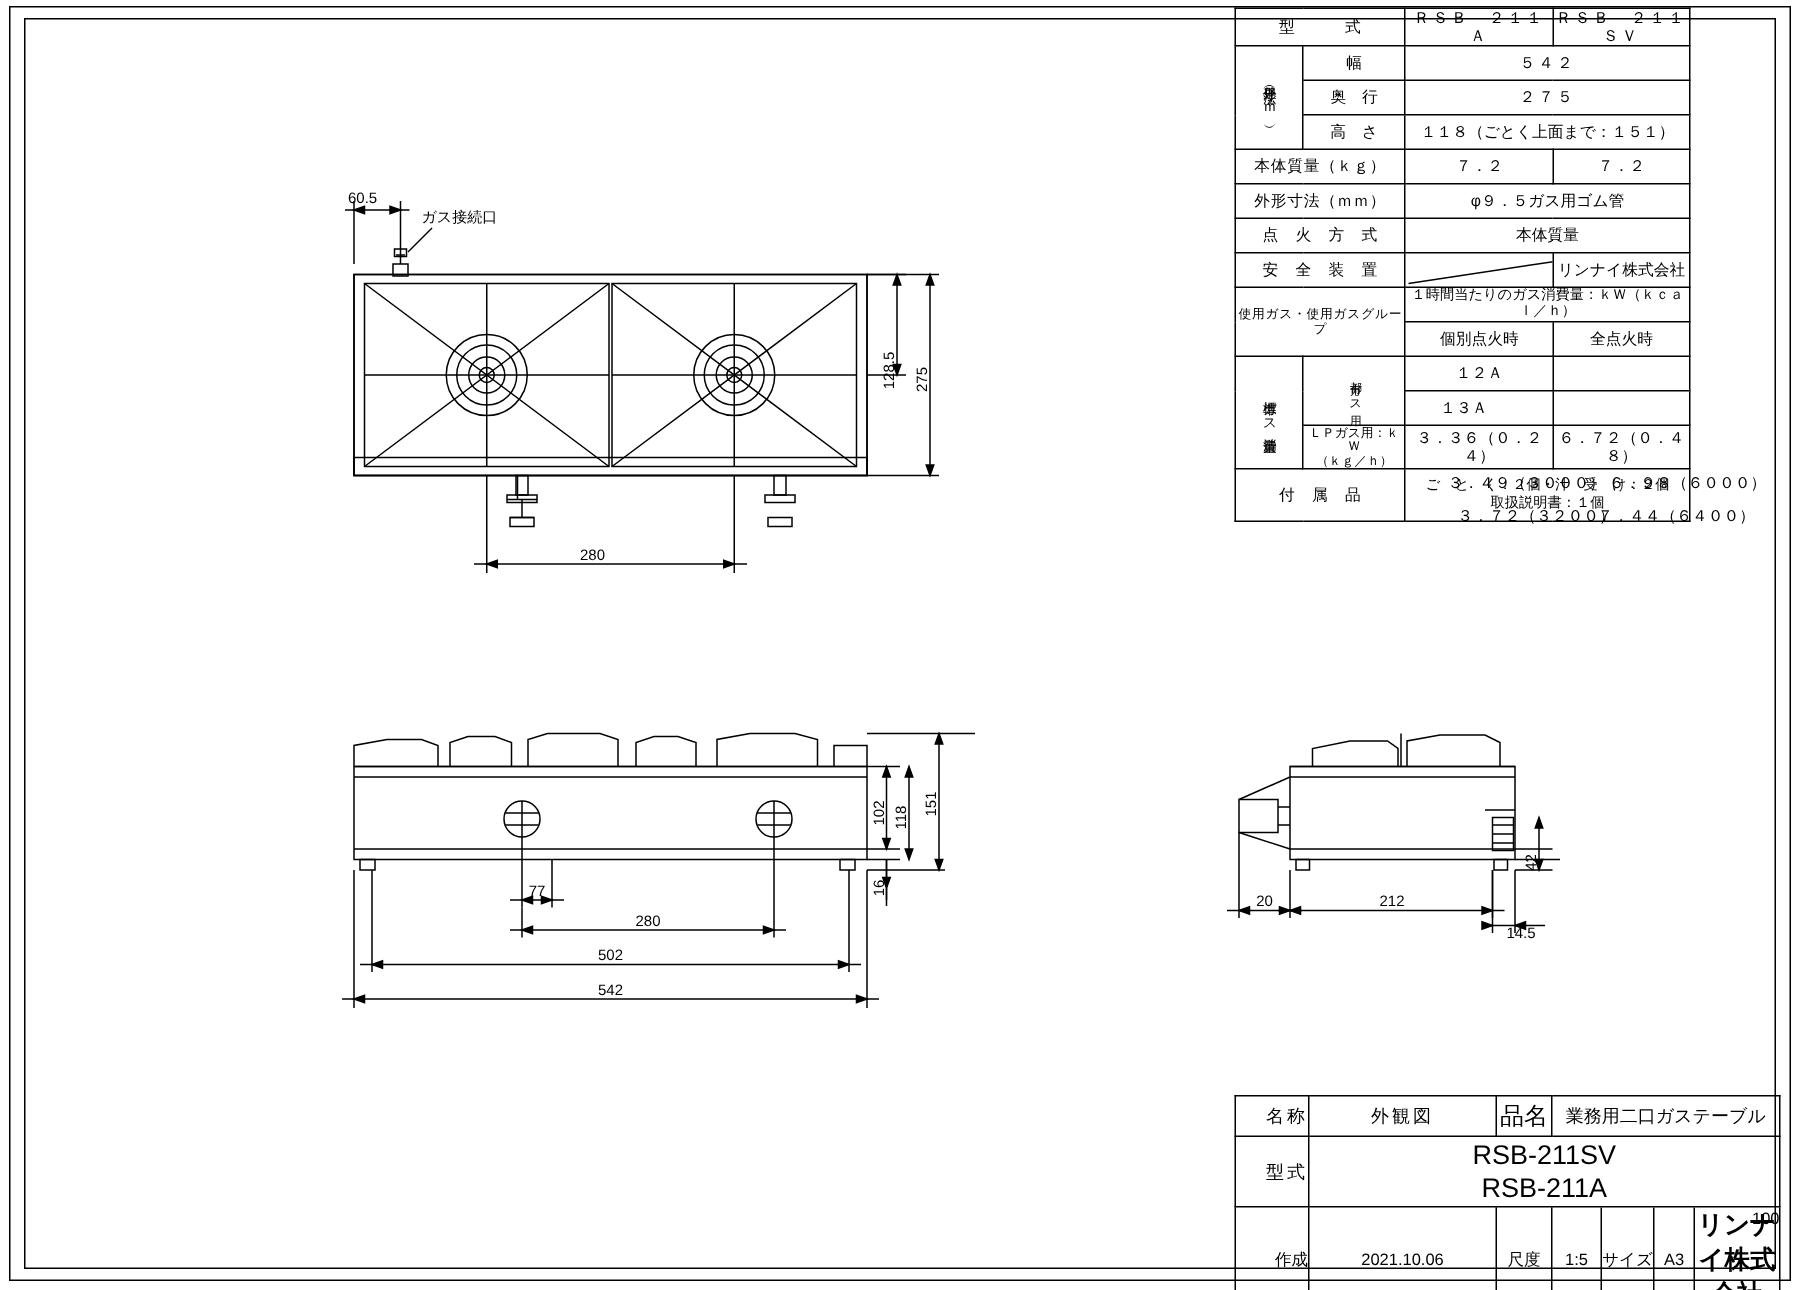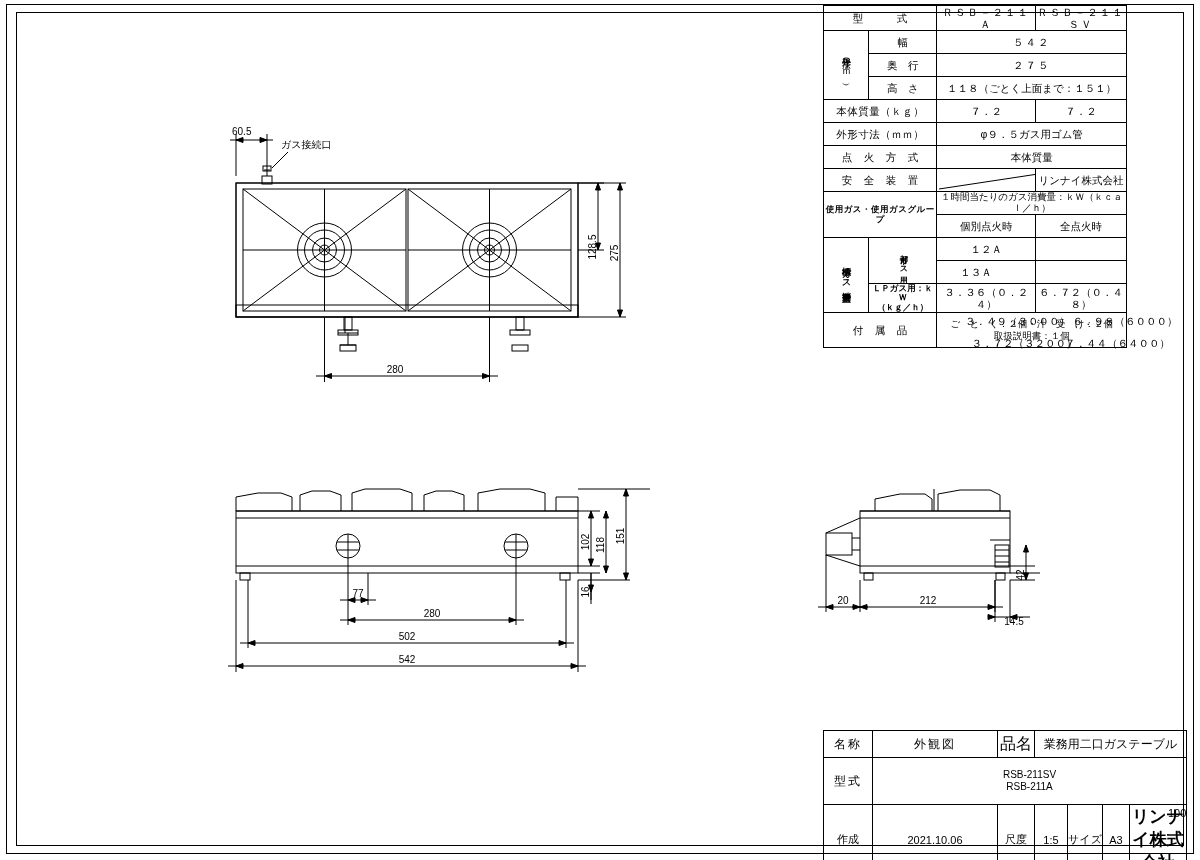--- a/index.html
+++ b/index.html
@@ -11,31 +11,31 @@
   table{border-collapse:collapse;}
   td,th{border:1px solid #000;padding:0;font-weight:normal;text-align:center;vertical-align:middle;}
 
   
   .spec{position:absolute;left:823px;top:5px;width:304px;font-size:10.5px;}
   .spec td{height:22px;line-height:1.15;}
   .spec .lbl{width:118px;letter-spacing:0.5px;}
   .spec .sub{width:60px;}
   .spaced2{letter-spacing:2px;text-align:center;}
   .vtext{writing-mode:vertical-rl;text-orientation:upright;letter-spacing:1px;line-height:1;font-size:9px;display:inline-block;}
-  .tiny{font-size:8.5px;font-weight:bold;}
+  .tiny{font-size:8.5px;}
   .small{font-size:9.5px;}
   .diagcell{position:relative;overflow:hidden;}
   .diagcell svg{position:absolute;left:0;top:0;}
 
   
   .title-block{position:absolute;left:823px;top:730px;width:364px;font-size:12px;}
   .title-block td{height:26px;}
-  .tb-l{width:48px;letter-spacing:2px;}
+  .tb-l{width:48px;letter-spacing:2px;text-align:right;}
   .logo{font-weight:bold;font-size:17px;letter-spacing:0px;}
-  .model2{line-height:1.25;font-size:10px;}
+  .model2{line-height:1.25;font-size:18px;}
   .pagenum{position:absolute;left:1168px;top:807px;font-size:11px;color:#000;}
 
   
   .draw{position:absolute;left:0;top:0;width:1200px;height:860px;}
   text{font-family:"Liberation Sans",sans-serif;}
 </style>
 </head>
 <body>
 
 <div class="sheet">

